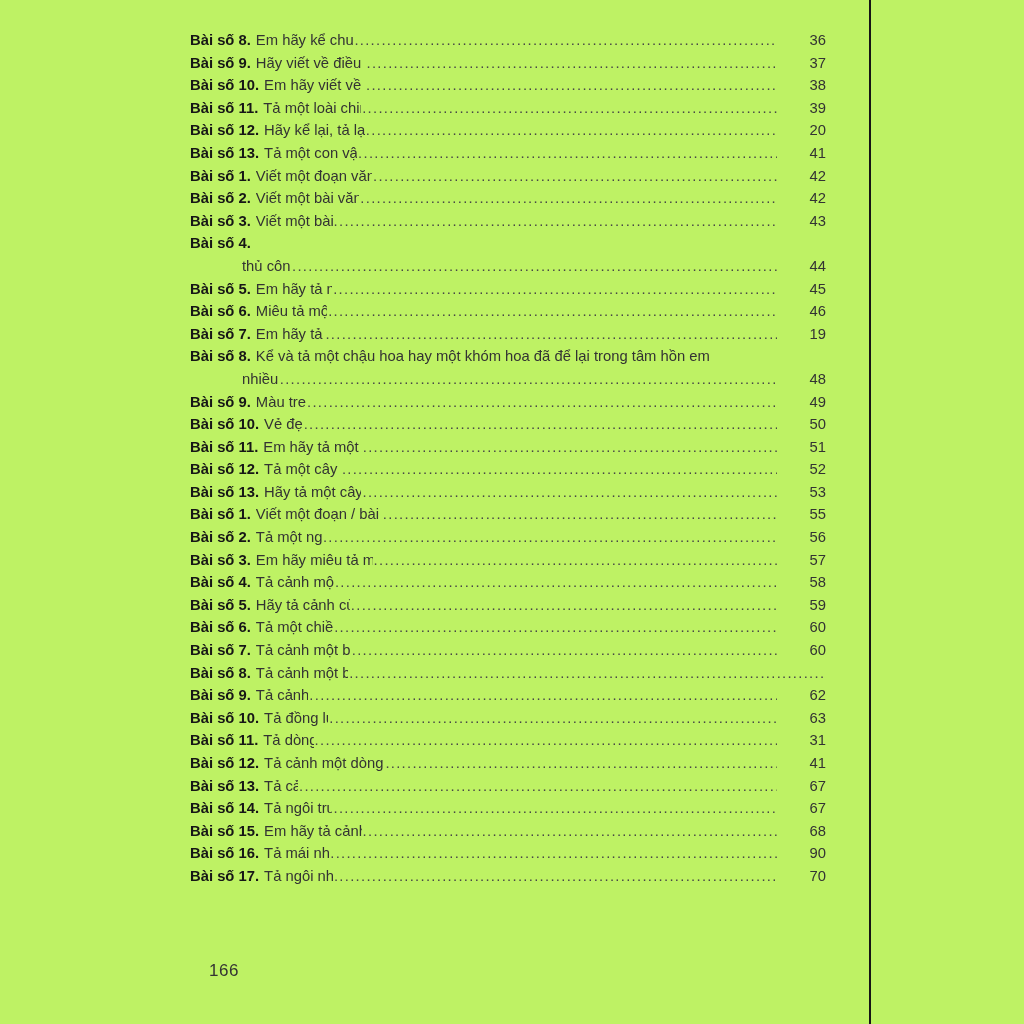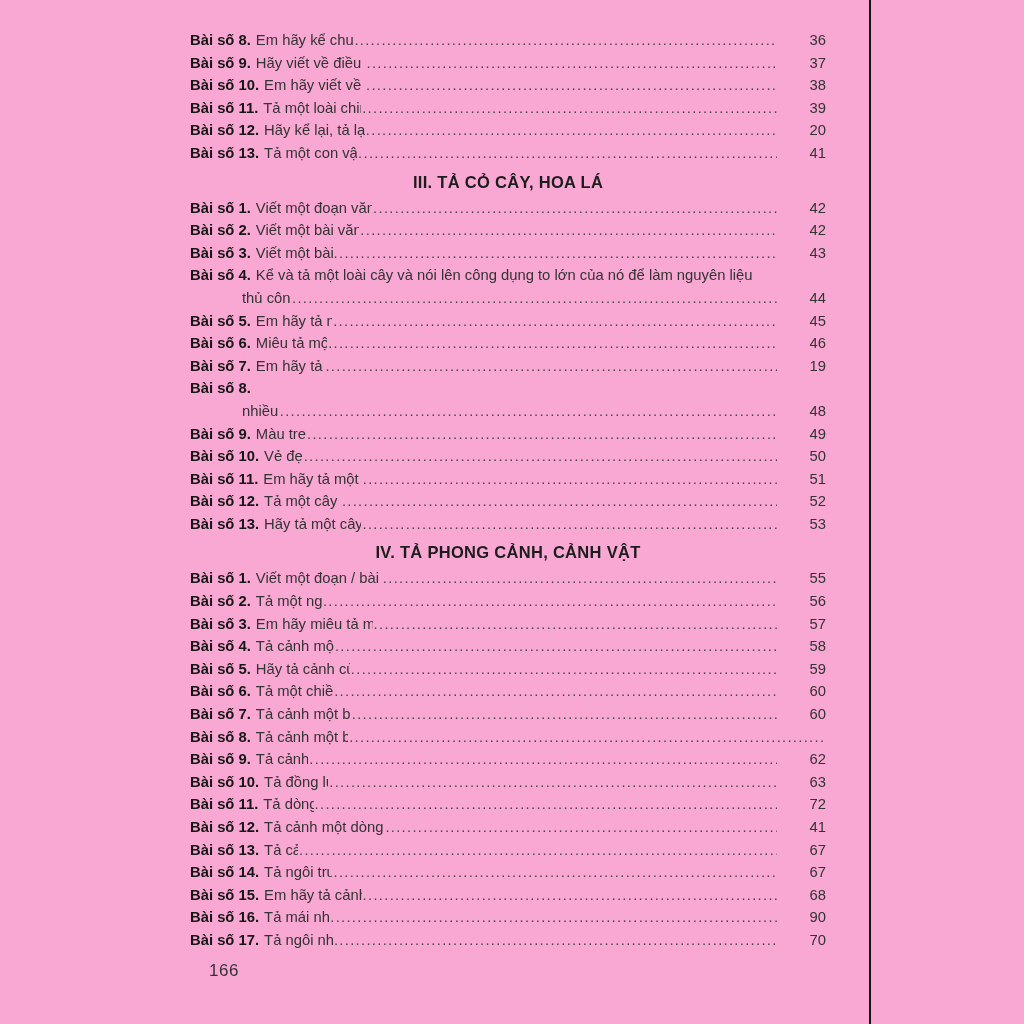--- a/index.html
+++ b/index.html
@@ -4,21 +4,21 @@
 <style>
   html, body {
     margin: 0;
     padding: 0;
     background: #ffffff;
   }
   .page {
     position: relative;
     width: 1024px;
     height: 1024px;
-    background: #f9a8d4;
+    background: #bef264;
     font-family: "Liberation Sans", sans-serif;
     color: #2e2e2e;
     overflow: hidden;
   }
   .scan-edge {
     position: absolute;
     left: 869px;
     top: 0;
     width: 2px;
     height: 1024px;
@@ -128,21 +128,20 @@
         </div>
       </div>
       <div class="toc-entry">
         <div class="entry-line">
           <span class="label">Bài số 13.</span>
           <span class="text">Tả một con vật nhỏ bé mà rất có ích đối với con người.</span>
           <span class="leader">............................................................................................................................................................................................................................................................................................................</span>
           <span class="pageno">41</span>
         </div>
       </div>
-      <div class="section-heading">III. TẢ CỎ CÂY, HOA LÁ</div>
       <div class="toc-entry">
         <div class="entry-line">
           <span class="label">Bài số 1.</span>
           <span class="text">Viết một đoạn văn ngắn tả một bộ phận của cây (lá, hoa, quả, rễ, thân).</span>
           <span class="leader">............................................................................................................................................................................................................................................................................................................</span>
           <span class="pageno">42</span>
         </div>
       </div>
       <div class="toc-entry">
         <div class="entry-line">
@@ -156,21 +155,20 @@
         <div class="entry-line">
           <span class="label">Bài số 3.</span>
           <span class="text">Viết một bài văn nói lên vẻ đẹp của loài cỏ.</span>
           <span class="leader">............................................................................................................................................................................................................................................................................................................</span>
           <span class="pageno">43</span>
         </div>
       </div>
       <div class="toc-entry">
         <div class="entry-line">
           <span class="label">Bài số 4.</span>
-          <span class="text">Kể và tả một loài cây và nói lên công dụng to lớn của nó để làm nguyên liệu</span>
         </div>
         <div class="entry-line cont">
           <span class="text">thủ công ở vùng quê em.</span>
           <span class="leader">............................................................................................................................................................................................................................................................................................................</span>
           <span class="pageno">44</span>
         </div>
       </div>
       <div class="toc-entry">
         <div class="entry-line">
           <span class="label">Bài số 5.</span>
@@ -191,20 +189,21 @@
         <div class="entry-line">
           <span class="label">Bài số 7.</span>
           <span class="text">Em hãy tả cây hoa hồng đang ra hoa.</span>
           <span class="leader">............................................................................................................................................................................................................................................................................................................</span>
           <span class="pageno">19</span>
         </div>
       </div>
       <div class="toc-entry">
         <div class="entry-line">
           <span class="label">Bài số 8.</span>
+          <span class="text">Kể và tả một chậu hoa hay một khóm hoa đã để lại trong tâm hồn em</span>
         </div>
         <div class="entry-line cont">
           <span class="text">nhiều kỉ niệm đẹp.</span>
           <span class="leader">............................................................................................................................................................................................................................................................................................................</span>
           <span class="pageno">48</span>
         </div>
       </div>
       <div class="toc-entry">
         <div class="entry-line">
           <span class="label">Bài số 9.</span>
@@ -238,21 +237,20 @@
         </div>
       </div>
       <div class="toc-entry">
         <div class="entry-line">
           <span class="label">Bài số 13.</span>
           <span class="text">Hãy tả một cây ăn quả nơi vườn quê, vườn nhà nơi em ở.</span>
           <span class="leader">............................................................................................................................................................................................................................................................................................................</span>
           <span class="pageno">53</span>
         </div>
       </div>
-      <div class="section-heading">IV. TẢ PHONG CẢNH, CẢNH VẬT</div>
       <div class="toc-entry">
         <div class="entry-line">
           <span class="label">Bài số 1.</span>
           <span class="text">Viết một đoạn / bài văn ngắn tả cảnh một mùa trong bốn mùa mà em yêu thích.</span>
           <span class="leader">............................................................................................................................................................................................................................................................................................................</span>
           <span class="pageno">55</span>
         </div>
       </div>
       <div class="toc-entry">
         <div class="entry-line">
@@ -323,21 +321,21 @@
           <span class="text">Tả đồng lúa quê em vào ngày mùa.</span>
           <span class="leader">............................................................................................................................................................................................................................................................................................................</span>
           <span class="pageno">63</span>
         </div>
       </div>
       <div class="toc-entry">
         <div class="entry-line">
           <span class="label">Bài số 11.</span>
           <span class="text">Tả dòng sông của tuổi thơ.</span>
           <span class="leader">............................................................................................................................................................................................................................................................................................................</span>
-          <span class="pageno">72</span>
+          <span class="pageno">31</span>
         </div>
       </div>
       <div class="toc-entry">
         <div class="entry-line">
           <span class="label">Bài số 12.</span>
           <span class="text">Tả cảnh một dòng sông, một cánh đồng, một cảnh hữu tình của quê hương.</span>
           <span class="leader">............................................................................................................................................................................................................................................................................................................</span>
           <span class="pageno">41</span>
         </div>
       </div>

